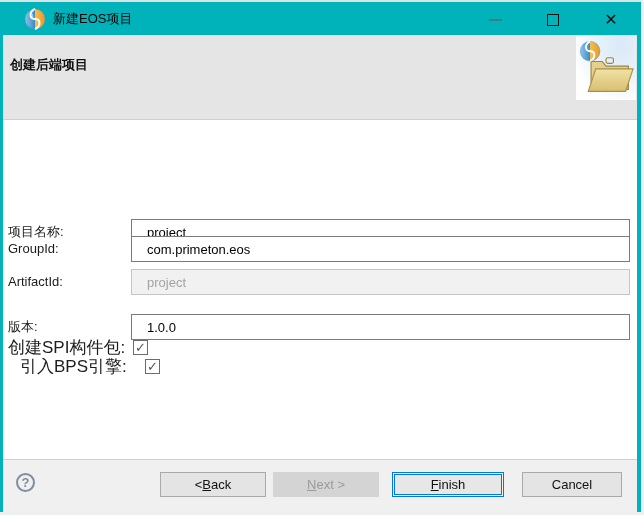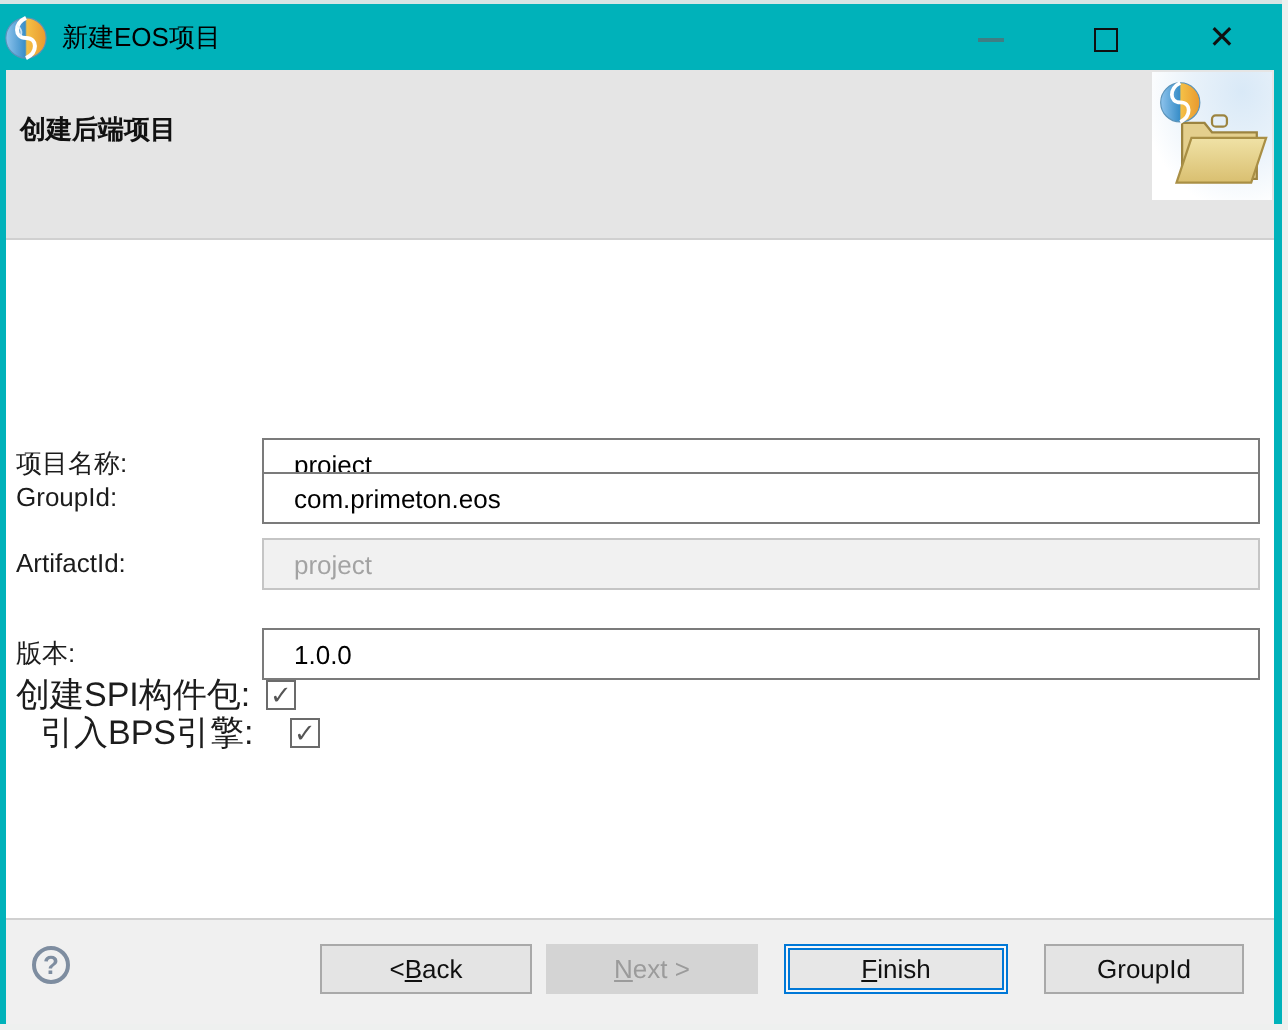--- a/index.html
+++ b/index.html
@@ -8,21 +8,21 @@
     font-family:"Liberation Sans","DejaVu Sans",sans-serif;
     -webkit-font-smoothing:antialiased;
   }
   .window{
     position:absolute;left:0;top:0;width:641px;height:512px;
     background:#ffffff;border-bottom:1px solid #c9cccb;box-sizing:border-box;
   }
   
   .titlebar{
     position:relative;height:35px;background:#00b2ba;border-top:2px solid #d8e4e4;
-    box-sizing:border-box;display:flex;align-items:center;padding-left:2px;
+    box-sizing:border-box;display:flex;align-items:center;padding-left:24px;
   }
   .logo{width:22px;height:22px;display:inline-block;flex:0 0 auto;}
   .win-title{margin-left:7px;font-size:13px;color:#000;white-space:nowrap;}
   .controls{position:absolute;right:22px;top:0;height:35px;display:flex;align-items:center;gap:42px;}
   .ctrl{width:16px;height:16px;display:flex;align-items:center;justify-content:center;cursor:default;}
   .min-bar{width:13px;height:2px;background:#3f7e84;}
   .max-box{width:12px;height:12px;border:1.5px solid #101010;box-sizing:border-box;background:transparent;}
   .close-x{font-size:16px;line-height:16px;color:#101010;}
   
   .winbody{
@@ -179,20 +179,20 @@
           <span>ext &gt;</span>
       </button>
 
       <button class="btn btn-finish">
         <span></span>
           <span class="mn">F</span>
           <span>inish</span>
       </button>
 
       <button class="btn btn-cancel">
-        <span>GroupId</span>
+        <span>Cancel</span>
           <span class="mn"></span>
           <span></span>
       </button>
     </div>
 
   </div>
 </div>
 
 </body></html>

